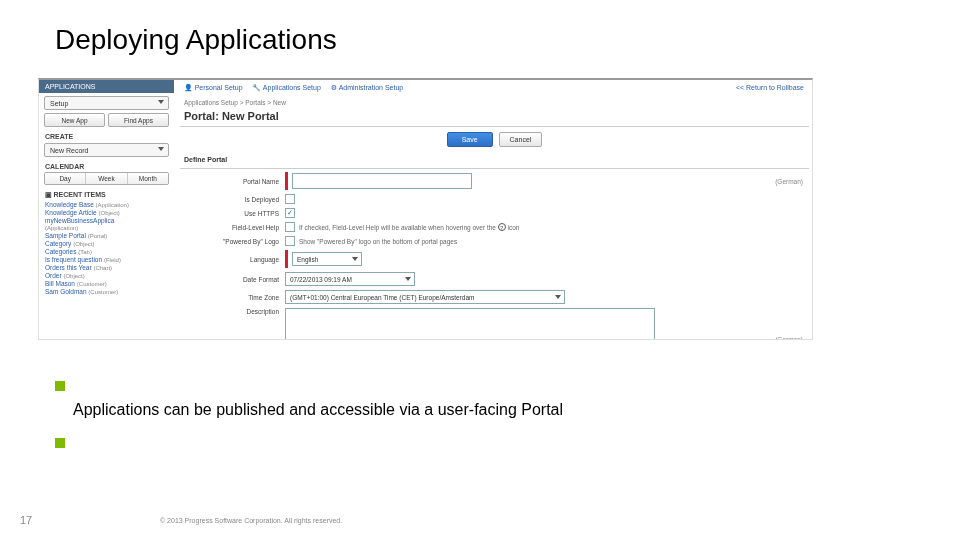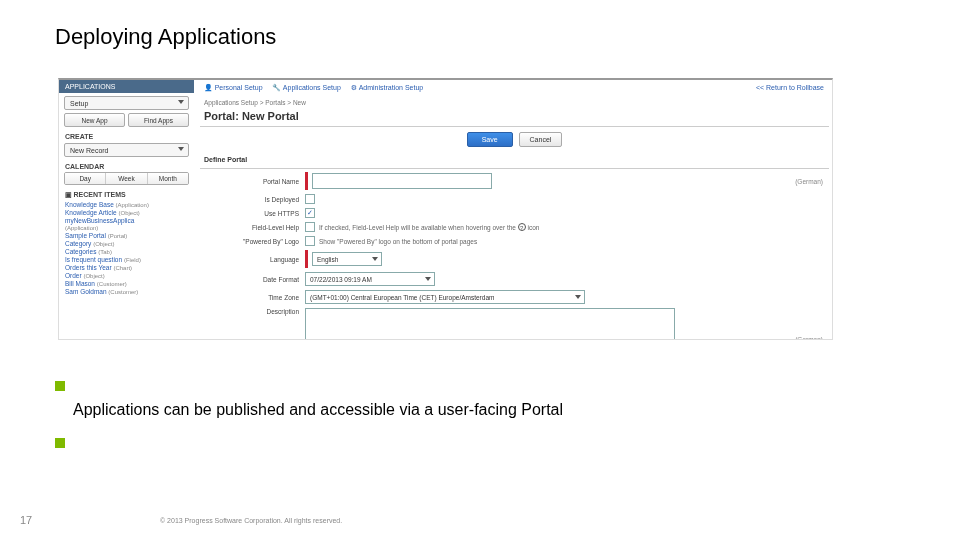--- a/index.html
+++ b/index.html
@@ -1,19 +1,19 @@
 <!DOCTYPE html>
 <html><head>
 <meta charset="utf-8">
 <style>
   * { box-sizing: border-box; margin: 0; padding: 0; }
   html, body { width: 960px; height: 540px; font-family: Arial, Helvetica, sans-serif; background: #fff; color: #000; }
   .slide { position: relative; width: 960px; height: 540px; }
-  .title { position: absolute; left: 55px; top: 24px; font-size: 22px; font-weight: 400; }
-  .screenshot-wrap { position: absolute; left: 58px; top: 78px; width: 775px; height: 262px; border: 1px solid #ddd; border-top: 2px solid #999; background: #fff; font-size: 7px; color: #333; overflow: hidden; }
+  .title { position: absolute; left: 55px; top: 24px; font-size: 28px; font-weight: 400; }
+  .screenshot-wrap { position: absolute; left: 38px; top: 78px; width: 775px; height: 262px; border: 1px solid #ddd; border-top: 2px solid #999; background: #fff; font-size: 7px; color: #333; overflow: hidden; }
   .sidebar { position: absolute; left: 0; top: 0; width: 135px; height: 100%; background: #fff; }
   .sb-hdr { background: #4a6a8a; color: #fff; padding: 3px 6px; font-size: 7px; display: flex; align-items: center; gap: 4px; }
   .sb-select { margin: 3px 5px; height: 14px; border: 1px solid #aaa; background: #f6f6f6; border-radius: 2px; display: flex; align-items: center; padding: 0 5px; position: relative; }
   .sb-caret { position: absolute; right: 4px; top: 3px; width: 0; height: 0; border-left: 3px solid transparent; border-right: 3px solid transparent; border-top: 4px solid #555; }
   .sb-btnrow { display: flex; gap: 3px; margin: 0 5px 4px; }
   .sb-btn { flex: 1; height: 14px; border: 1px solid #aaa; background: linear-gradient(#fff,#e7e7e7); border-radius: 2px; display: flex; align-items: center; justify-content: center; font-size: 6.5px; }
   .sb-label { font-size: 7px; font-weight: bold; color: #444; margin: 6px 6px 2px; }
   .cal-row { display: flex; margin: 0 5px; border: 1px solid #aaa; border-radius: 2px; overflow: hidden; }
   .cal-row div { flex: 1; text-align: center; padding: 2px 0; font-size: 6.5px; background: linear-gradient(#fff,#eee); border-right: 1px solid #ccc; }
   .cal-row div:last-child { border-right: none; }

